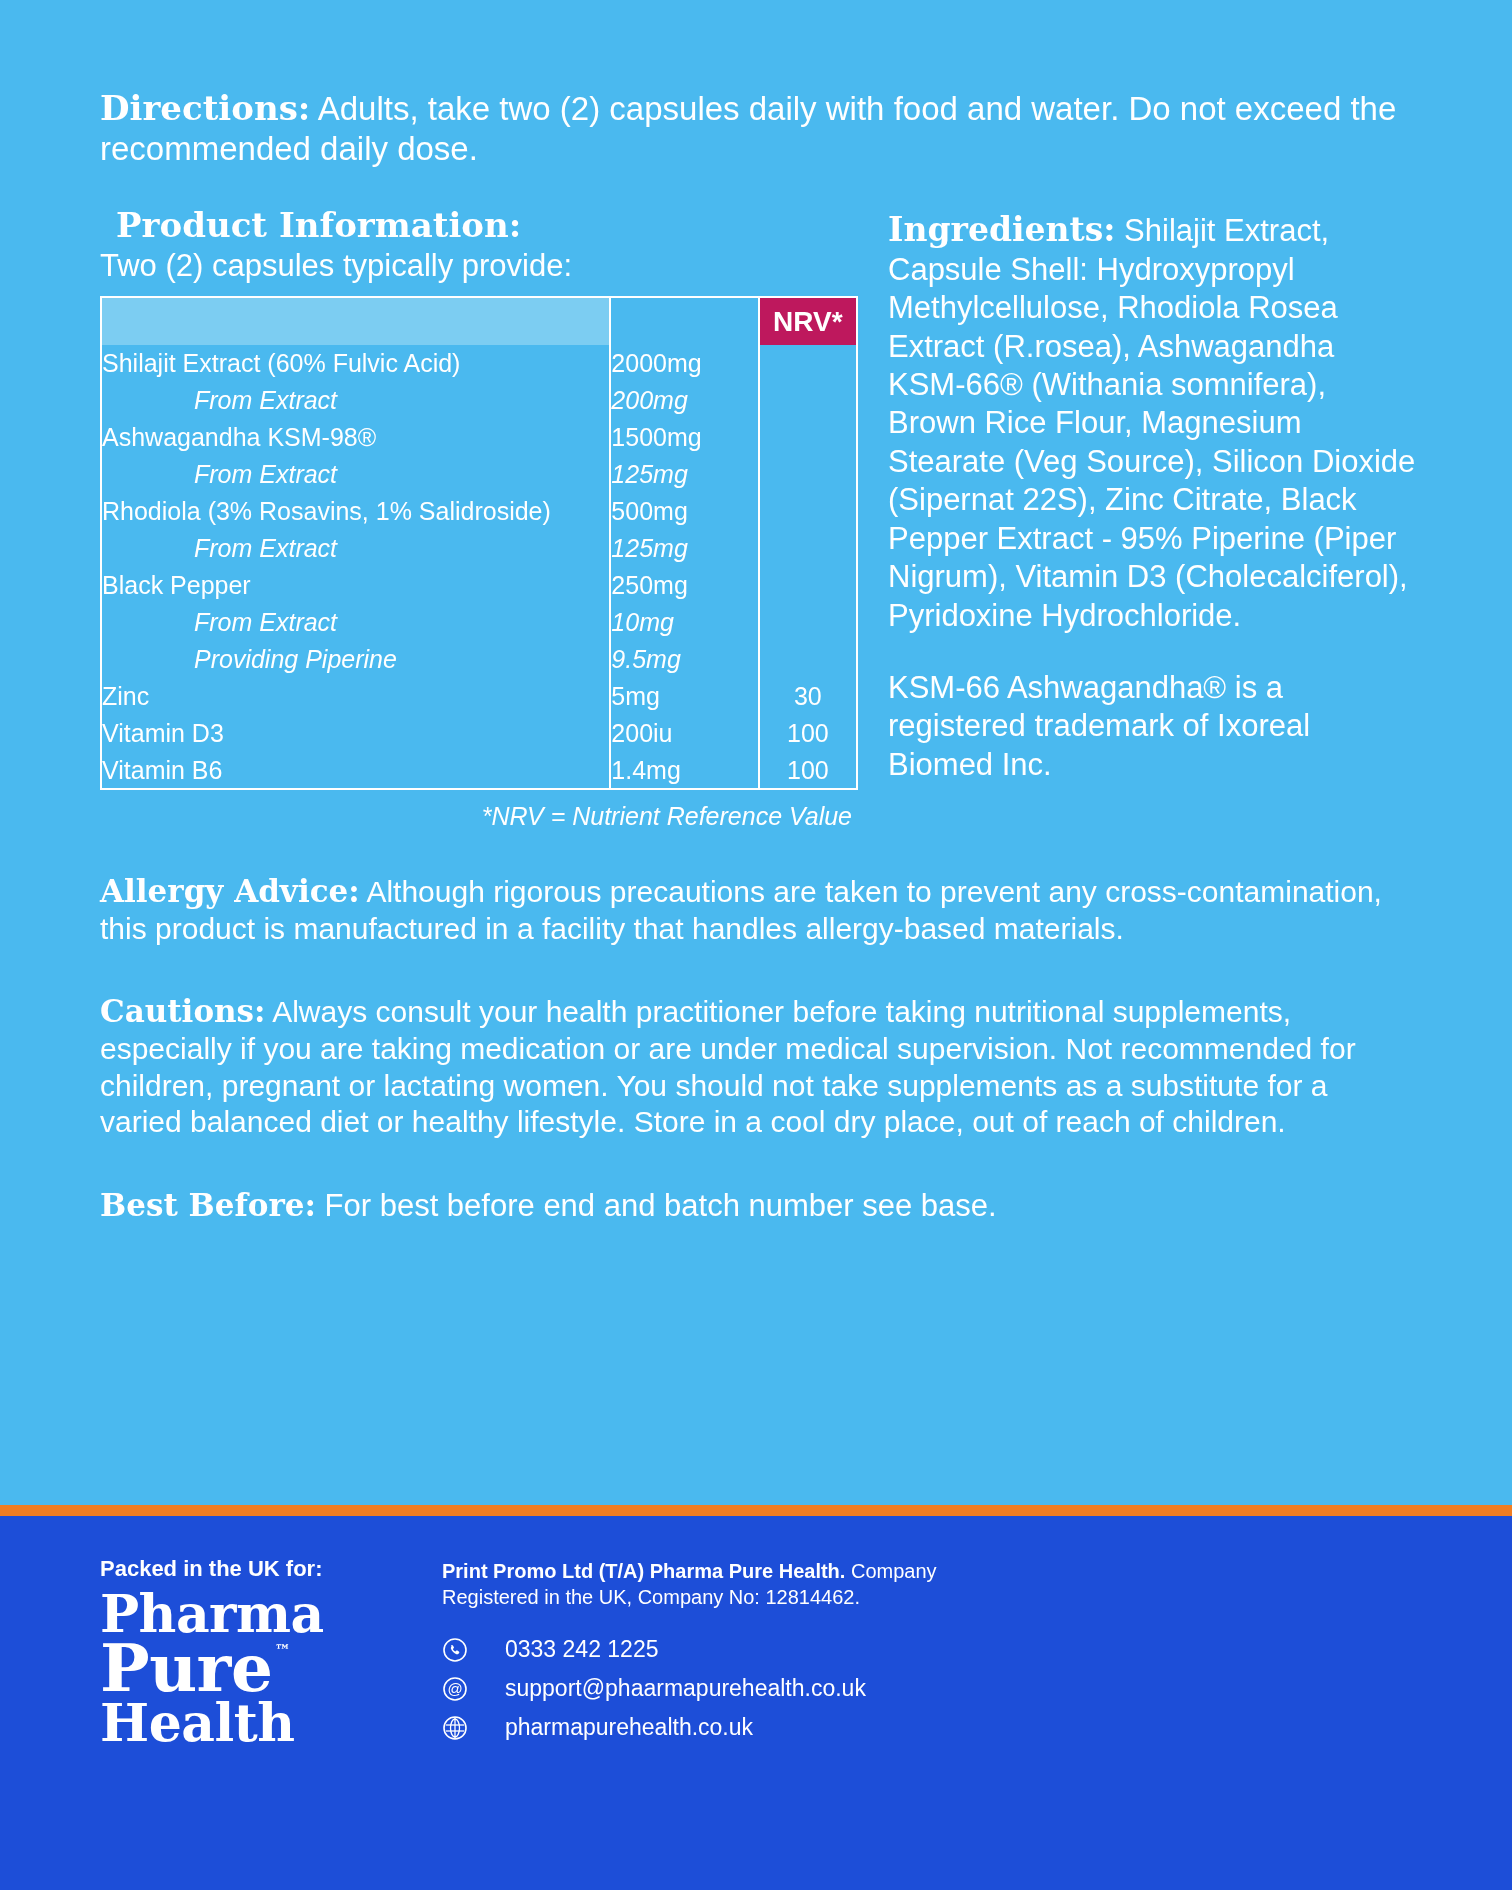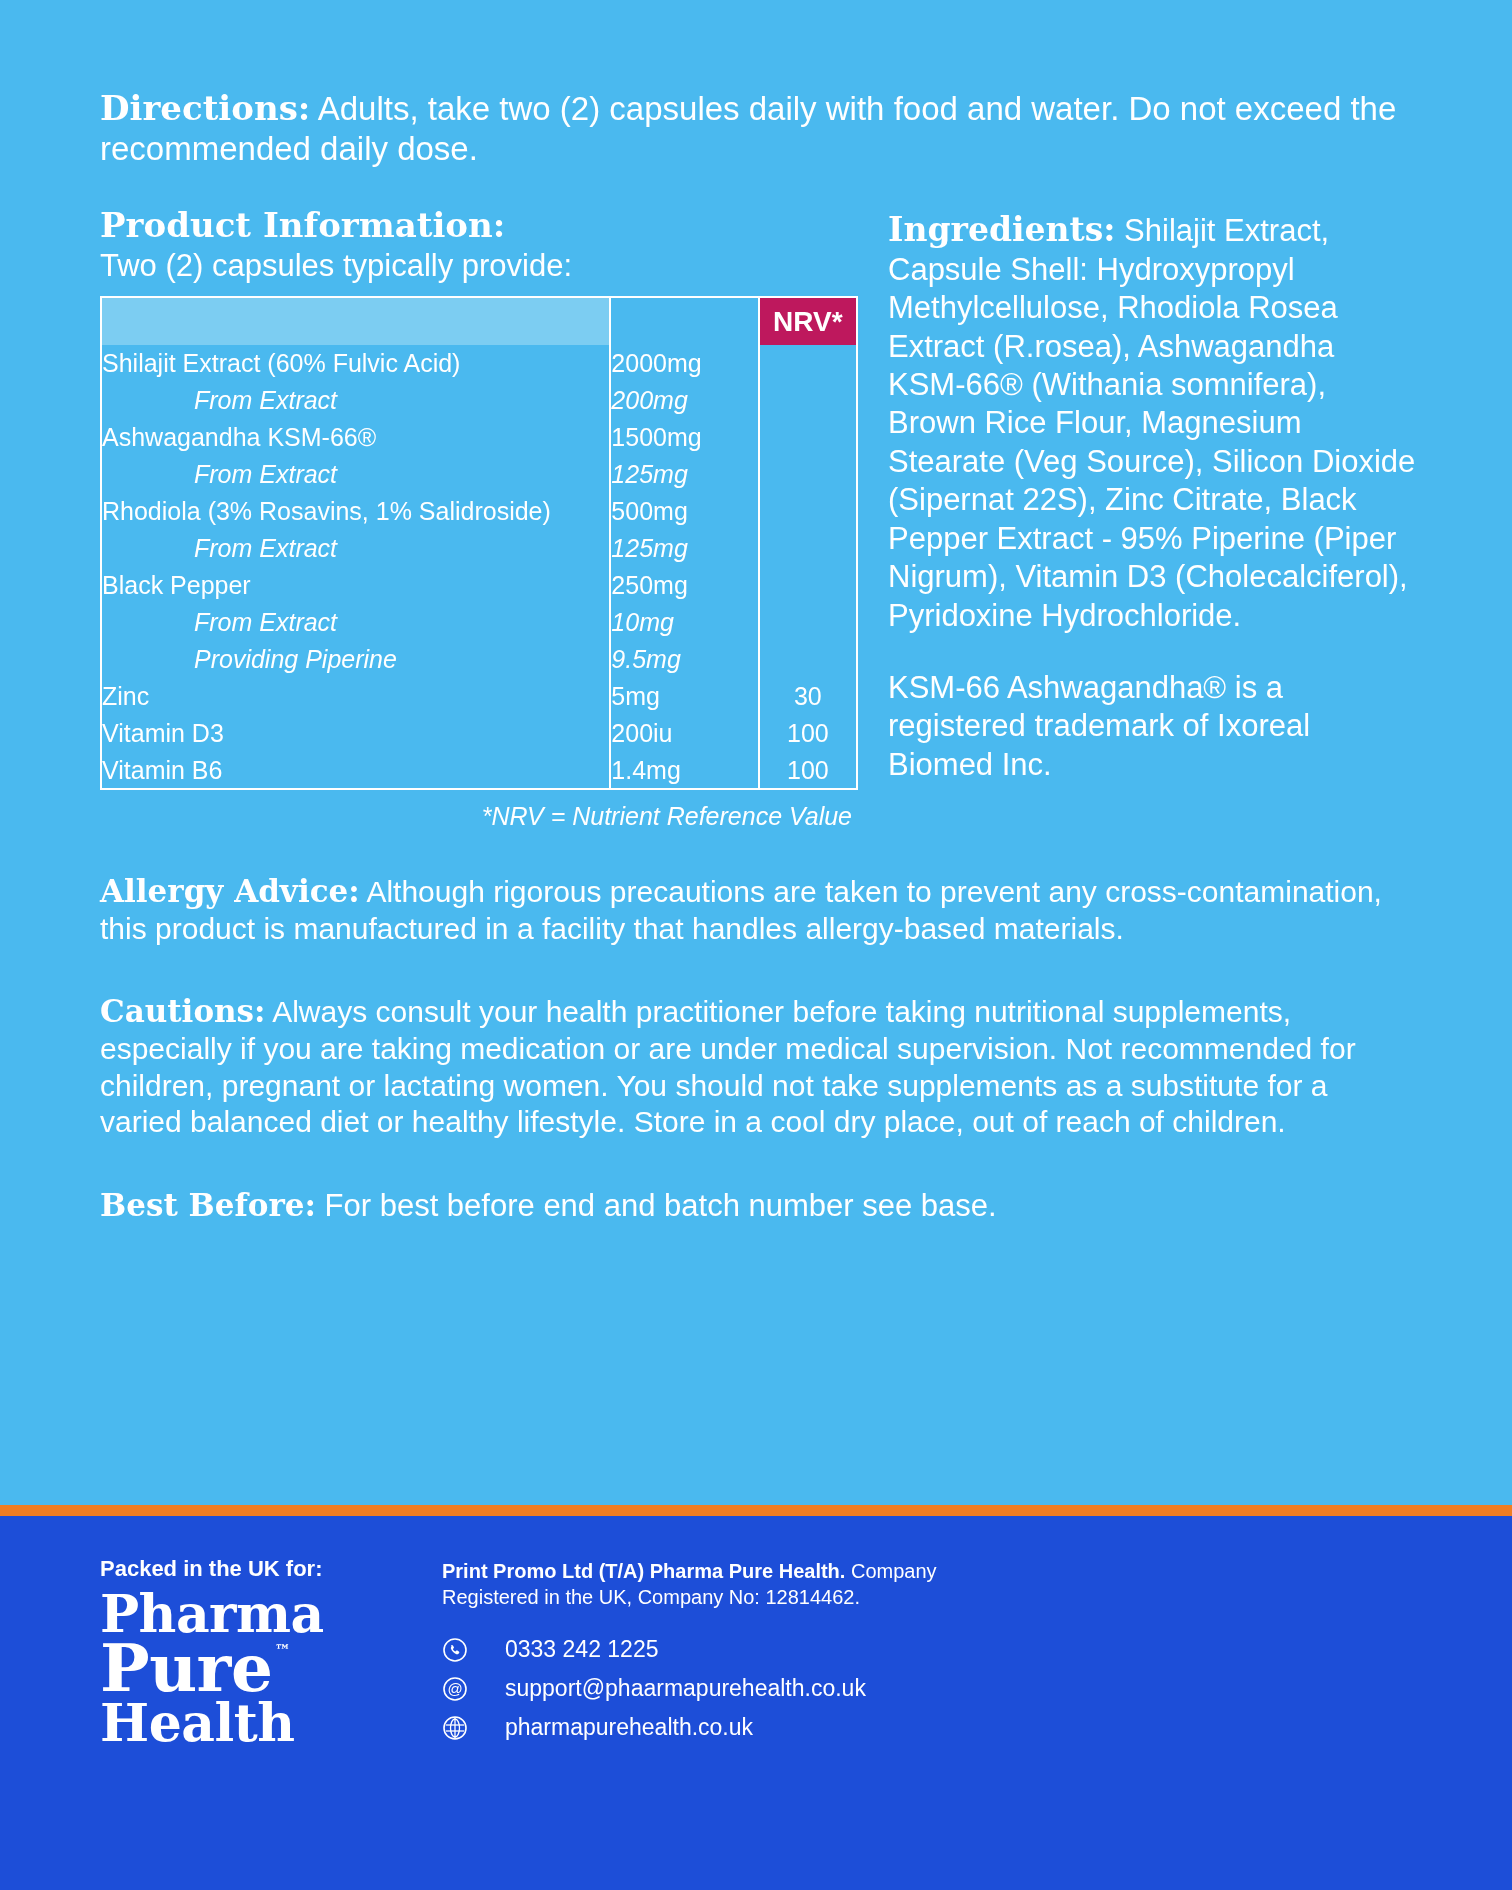--- a/index.html
+++ b/index.html
@@ -39,20 +39,21 @@
     align-items: flex-start;
     gap: 28px;
   }
   .col-left { width: 760px; flex: none; }
   .col-right { width: 530px; flex: none; padding-top: 4px; }
 
   .prod-head {
     font-size: 34px;
     line-height: 1.15;
     margin-bottom: 2px;
+    margin-left: 16px;
   }
   .prod-sub {
     font-size: 31px;
     line-height: 1.2;
     margin-bottom: 12px;
   }
 
   
   table.nutri {
     border-collapse: collapse;
@@ -221,21 +222,21 @@
             <td class="col-nrv"><span></span></td>
           </tr>
           <tr class="data">
             <td class="col-name">
                   <span class="sub-ital">From Extract</span>
                 </td>
             <td class="col-amt"><span class="amt-ital">200mg</span></td>
             <td class="col-nrv"><span></span></td>
           </tr>
           <tr class="data">
-            <td class="col-name"><span>Ashwagandha KSM-66®</span></td>
+            <td class="col-name"><span>Ashwagandha KSM-98®</span></td>
             <td class="col-amt"><span>1500mg</span></td>
             <td class="col-nrv"><span></span></td>
           </tr>
           <tr class="data">
             <td class="col-name">
                   <span class="sub-ital">From Extract</span>
                 </td>
             <td class="col-amt"><span class="amt-ital">125mg</span></td>
             <td class="col-nrv"><span></span></td>
           </tr>

